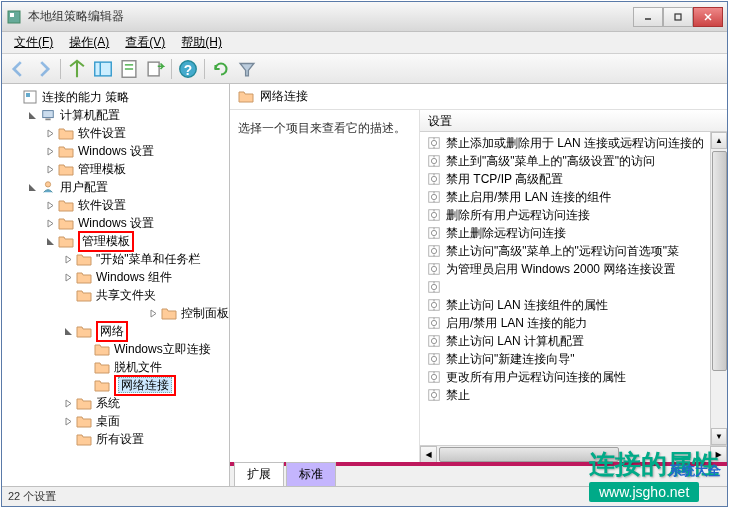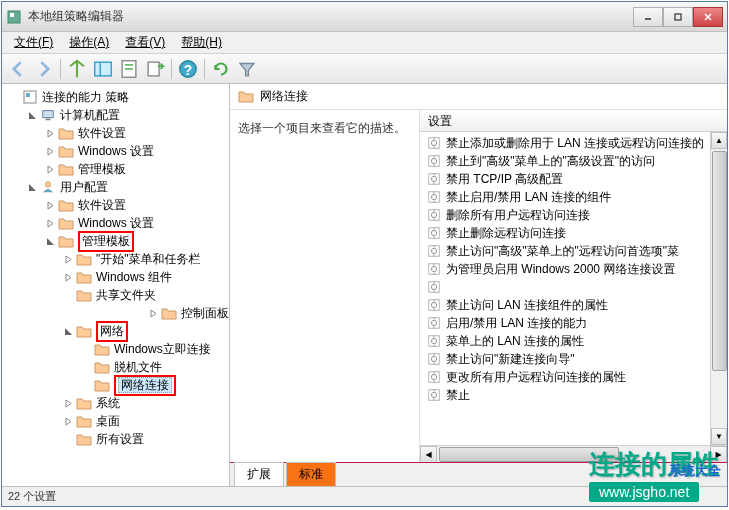--- a/index.html
+++ b/index.html
@@ -41,22 +41,22 @@
 .detail-title { font-size: 12px; }
 
 .detail-body { flex: 1; display: flex; overflow: hidden; }
 .desc-col { width: 190px; padding: 10px 8px; font-size: 12px; color: #333; border-right: 1px solid #e0e0e0; }
 .list-col { flex: 1; display: flex; flex-direction: column; overflow: hidden; }
 .list-header { height: 22px; border-bottom: 1px solid #d0d0d0; padding: 3px 8px; font-size: 12px; background: linear-gradient(180deg, #fff, #f0f0f0); }
 .list-items { flex: 1; overflow-y: auto; overflow-x: auto; padding: 2px 0; }
 .list-item { display: flex; align-items: center; height: 18px; font-size: 12px; padding: 0 6px; white-space: nowrap; }
 .list-item-icon { width: 16px; height: 16px; margin-right: 4px; display: inline-flex; align-items: center; justify-content: center; }
 
-.tabs-footer { height: 24px; display: flex; align-items: flex-end; border-top: 1px solid #be185d; padding: 0 4px; background: #f0f0f0; }
-.tab { padding: 3px 12px; font-size: 12px; border: 1px solid #c0c0c0; border-bottom: none; background: #f97316; margin-right: 2px; }
+.tabs-footer { height: 24px; display: flex; align-items: flex-end; border-top: 4px solid #be185d; padding: 0 4px; background: #f0f0f0; }
+.tab { padding: 3px 12px; font-size: 12px; border: 1px solid #c0c0c0; border-bottom: none; background: #c4b5fd; margin-right: 2px; }
 .tab.active { background: #fff; }
 
 .statusbar { height: 20px; background: #f0f0f0; border-top: 1px solid #c0c0c0; font-size: 11px; padding: 2px 6px; color: #333; }
 
 .scrollbar-h { height: 17px; background: #f0f0f0; border-top: 1px solid #d0d0d0; display: flex; }
 .sb-btn { width: 17px; height: 17px; background: linear-gradient(180deg, #f8f8f8, #e0e0e0); border: 1px solid #c0c0c0; display: flex; align-items: center; justify-content: center; font-size: 8px; }
 .sb-track { flex: 1; background: #f0f0f0; position: relative; }
 .sb-thumb { position: absolute; height: 15px; top: 1px; background: linear-gradient(180deg, #e8e8e8, #c8c8c8); border: 1px solid #a0a0a0; border-radius: 2px; }
 
 .watermark { position: absolute; bottom: 8px; right: 10px; pointer-events: none; }
@@ -549,21 +549,21 @@
                 </div>
                 <div class="list-item">
                   <span class="list-item-icon">
                     <svg viewBox="0 0 16 16" width="14" height="14">
                       <rect x="2" y="2" width="12" height="12" fill="#fff" stroke="#aaa"></rect>
                       <circle cx="8" cy="8" r="3" fill="none" stroke="#888"></circle>
                       <line x1="8" y1="4" x2="8" y2="2" stroke="#888"></line>
                       <line x1="8" y1="12" x2="8" y2="14" stroke="#888"></line>
                     </svg>
                   </span>
-                  <span>菜单上的 LAN 连接的属性</span>
+                  <span>禁止访问 LAN 计算机配置</span>
                 </div>
                 <div class="list-item">
                   <span class="list-item-icon">
                     <svg viewBox="0 0 16 16" width="14" height="14">
                       <rect x="2" y="2" width="12" height="12" fill="#fff" stroke="#aaa"></rect>
                       <circle cx="8" cy="8" r="3" fill="none" stroke="#888"></circle>
                       <line x1="8" y1="4" x2="8" y2="2" stroke="#888"></line>
                       <line x1="8" y1="12" x2="8" y2="14" stroke="#888"></line>
                     </svg>
                   </span>

